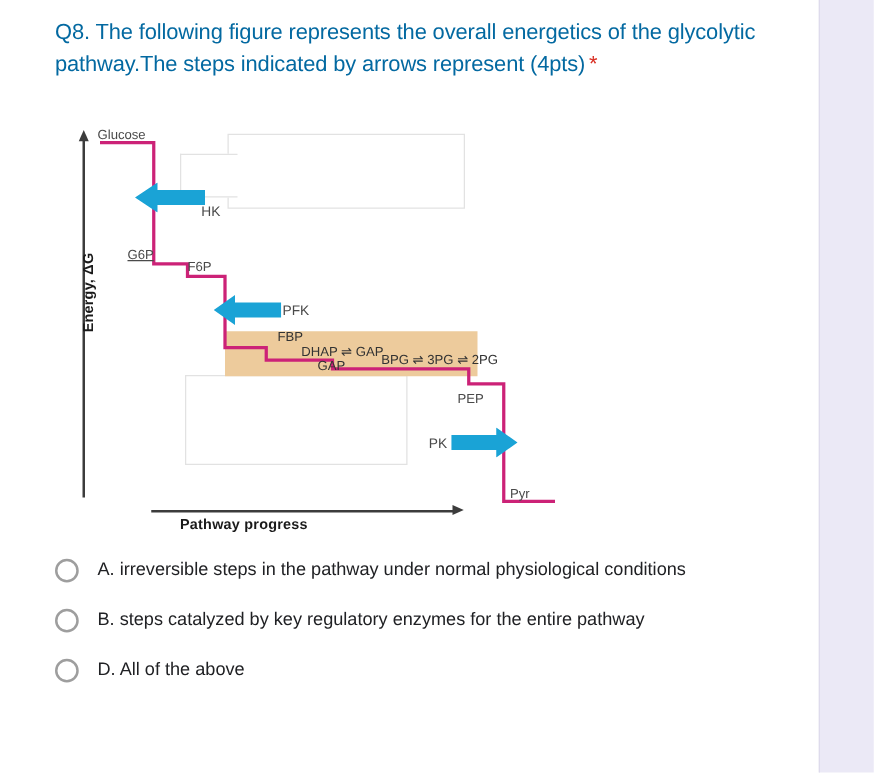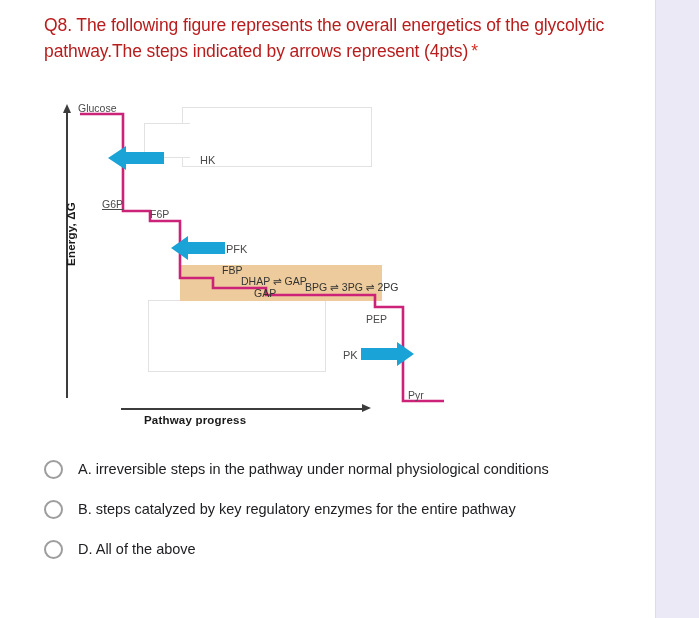--- a/index.html
+++ b/index.html
@@ -40,21 +40,21 @@
   
   #question-block {
     position: absolute;
     left: 44px;
     top: 12px;
     width: 580px;
   }
   #question-text {
     font-size: 17.5px;
     line-height: 26px;
-    color: #b91c1c;
+    color: #0369a1;
     letter-spacing: -0.1px;
   }
   #required-asterisk {
     color: #d93025;
     font-size: 17.5px;
     margin-left: 3px;
   }
 
   
   #figure {
@@ -163,32 +163,32 @@
   #label-glucose { left: 34px;  top:   4px; }
   #label-g6p     { left: 58px;  top: 100px; text-decoration: underline; }
   #label-f6p     { left: 106px; top: 110px; }
   #label-fbp     { left: 141px; top: 166px; }
   #label-dhap    { left: 160px; top: 177px; }
   #label-gap2    { left: 173px; top: 189px; }
   #label-bpg     { left: 224px; top: 183px; }
   #label-pep     { left: 322px; top: 199px; margin-top: 16px; }
   #label-pyr     { left: 364px; top: 291px; text-align: center; }
 
-  #label-hk  { left: 117px; top: 56px;  font-size: 11px; margin-left: 39px; }
+  #label-hk  { left: 117px; top: 66px;  font-size: 11px; }
   #label-pfk { left: 182px; top: 145px; font-size: 11px; }
   #label-pk  { left: 299px; top: 251px; font-size: 11px; }
 
   
   .enzyme-arrow { position: absolute; }
 
   
   #options {
     position: absolute;
     left: 44px;
-    top: 449px;
+    top: 436px;
     width: 580px;
   }
   .option-row {
     display: flex;
     align-items: center;
     height: 40px;
     margin-bottom: 0px;
   }
   .radio-circle {
     width: 19px;

